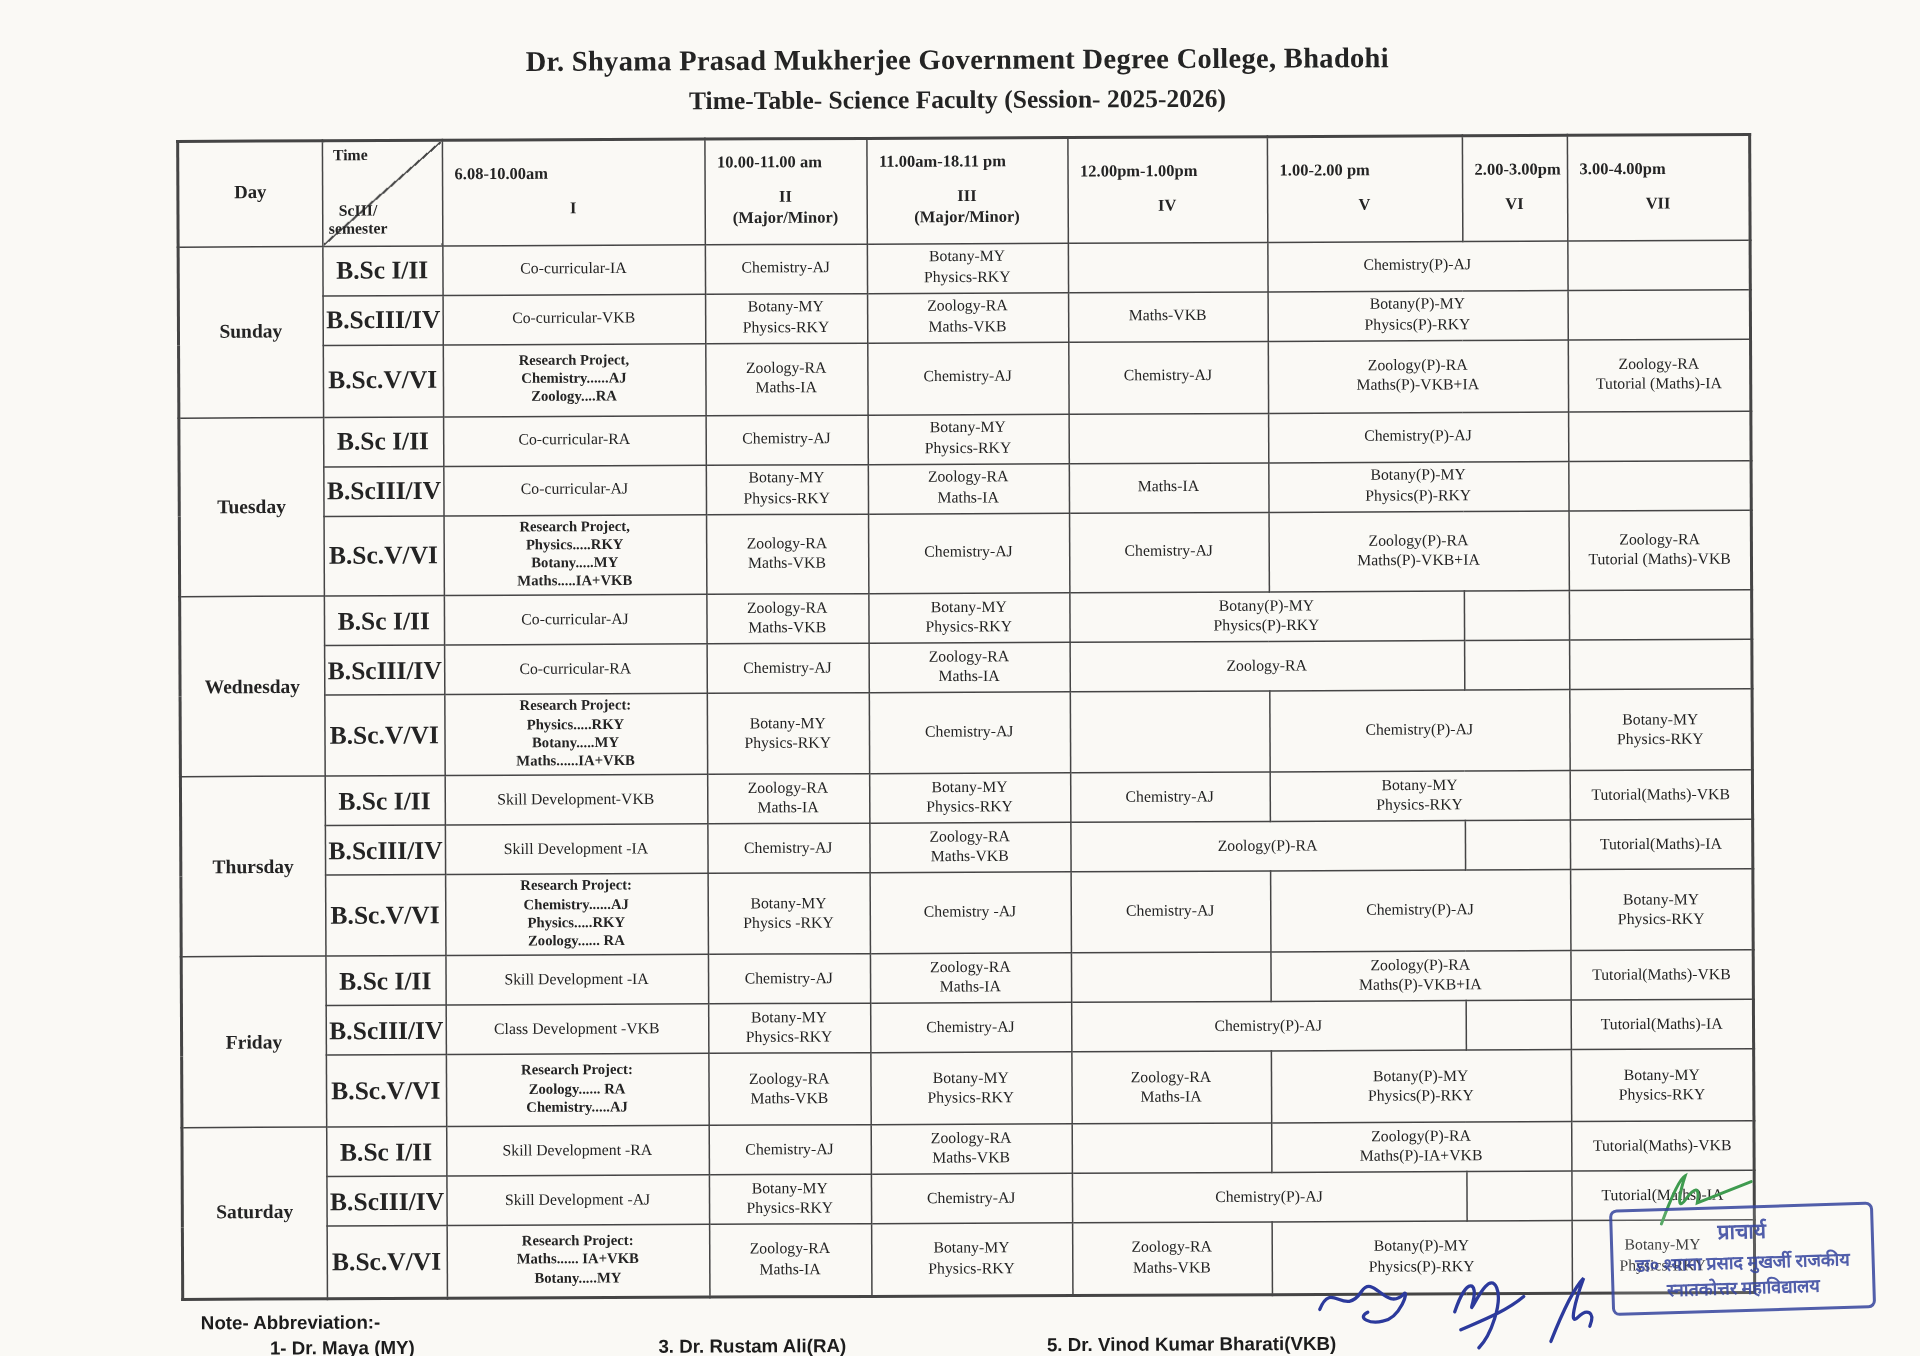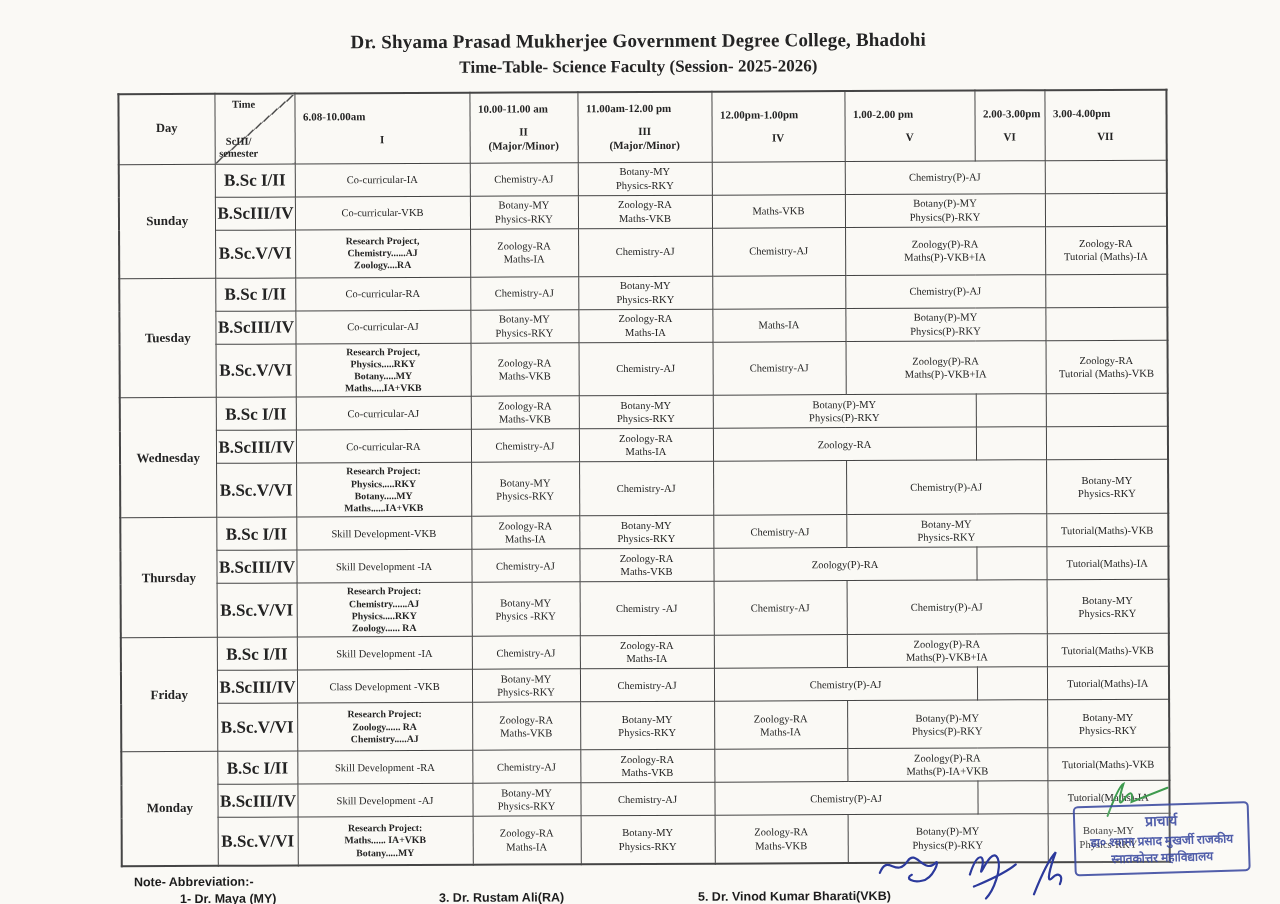--- a/index.html
+++ b/index.html
@@ -30,21 +30,21 @@
     padding:2px 2px; overflow:hidden;
     white-space:pre-line; line-height:1.25;
   }
   table.tt{border:2px solid var(--border);}
   th.h-day{vertical-align:top; text-align:left; padding:3px 5px; font-size:12.5px; height:70px;}
   th.h-timeclass{
     position:relative; vertical-align:top; text-align:left;
     font-size:10.5px; padding:0;
     background:linear-gradient(to bottom right, transparent 49.4%, var(--border) 49.4%, var(--border) 50.6%, transparent 50.6%);
   }
-  th.h-timeclass .tc-time{position:absolute; top:3px; left:17px;}
+  th.h-timeclass .tc-time{position:absolute; top:3px; left:7px;}
   th.h-timeclass .tc-class{position:absolute; bottom:3px; left:4px; line-height:1.15;}
   th.h-col{vertical-align:top; padding-top:4px; font-size:11px;}
   th.h-col .t{font-weight:bold; text-align:left; padding-left:6px;}
   th.h-col .p{font-weight:bold; margin-top:10px; white-space:pre-line;}
   td.day-cell{font-weight:bold; font-size:13px;}
   td.class-cell{font-weight:bold; font-size:17px; white-space:nowrap;}
   tr.r-normal{height:33px;}
   tr.r-research{height:48px;}
   td.research{font-size:9.8px; line-height:1.2;font-weight:bold;}
 
@@ -95,21 +95,21 @@
       <tr id="thead-row">
         <th class="h-day">Day</th>
         <th class="h-timeclass">
           <span class="tc-time">Time</span>
           <span class="tc-class" style="white-space:pre-line">ScIII/
 semester</span>
         </th>
       <th class="h-col"><div class="t">6.08-10.00am</div><div class="p">I</div></th>
           <th class="h-col"><div class="t">10.00-11.00 am</div><div class="p">II
 (Major/Minor)</div></th>
-          <th class="h-col"><div class="t">11.00am-12.00 pm</div><div class="p">III
+          <th class="h-col"><div class="t">11.00am-18.11 pm</div><div class="p">III
 (Major/Minor)</div></th>
           <th class="h-col"><div class="t">12.00pm-1.00pm</div><div class="p">IV</div></th>
           <th class="h-col"><div class="t">1.00-2.00 pm</div><div class="p">V</div></th>
           <th class="h-col"><div class="t">2.00-3.00pm</div><div class="p">VI</div></th>
           <th class="h-col"><div class="t">3.00-4.00pm</div><div class="p">VII</div></th>
         </tr>
     </thead>
     <tbody id="tt-body">
         <tr class="r-normal">
           <td class="day-cell" rowspan="3">Sunday</td>
@@ -292,21 +292,21 @@
           <td>Botany-MY
 Physics-RKY</td>
           <td>Zoology-RA
 Maths-IA</td>
           <td colspan="2">Botany(P)-MY
 Physics(P)-RKY</td>
           <td>Botany-MY
 Physics-RKY</td>
         </tr>
         <tr class="r-normal">
-          <td class="day-cell" rowspan="3">Monday</td>
+          <td class="day-cell" rowspan="3">Saturday</td>
           <td class="class-cell">B.Sc I/II</td>
           <td>Skill Development -RA</td>
           <td>Chemistry-AJ</td>
           <td>Zoology-RA
 Maths-VKB</td>
           <td></td>
           <td colspan="2">Zoology(P)-RA
 Maths(P)-IA+VKB</td>
           <td>Tutorial(Maths)-VKB</td>
         </tr>

